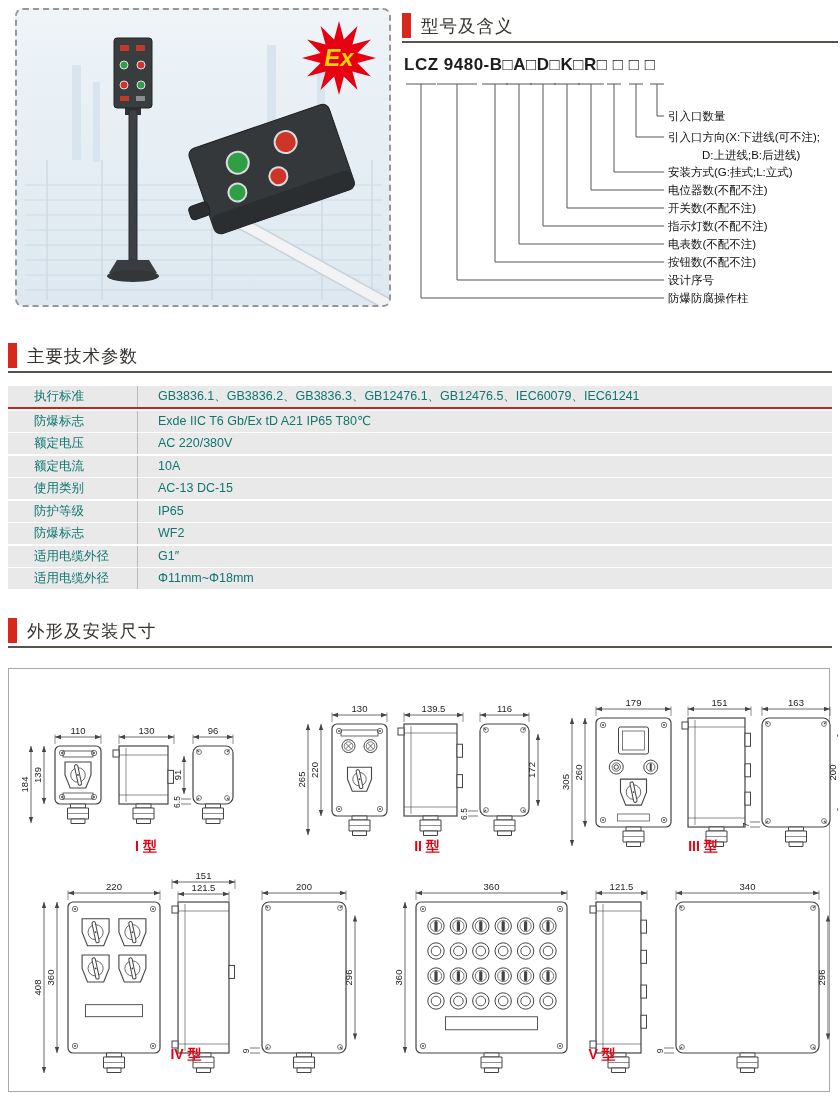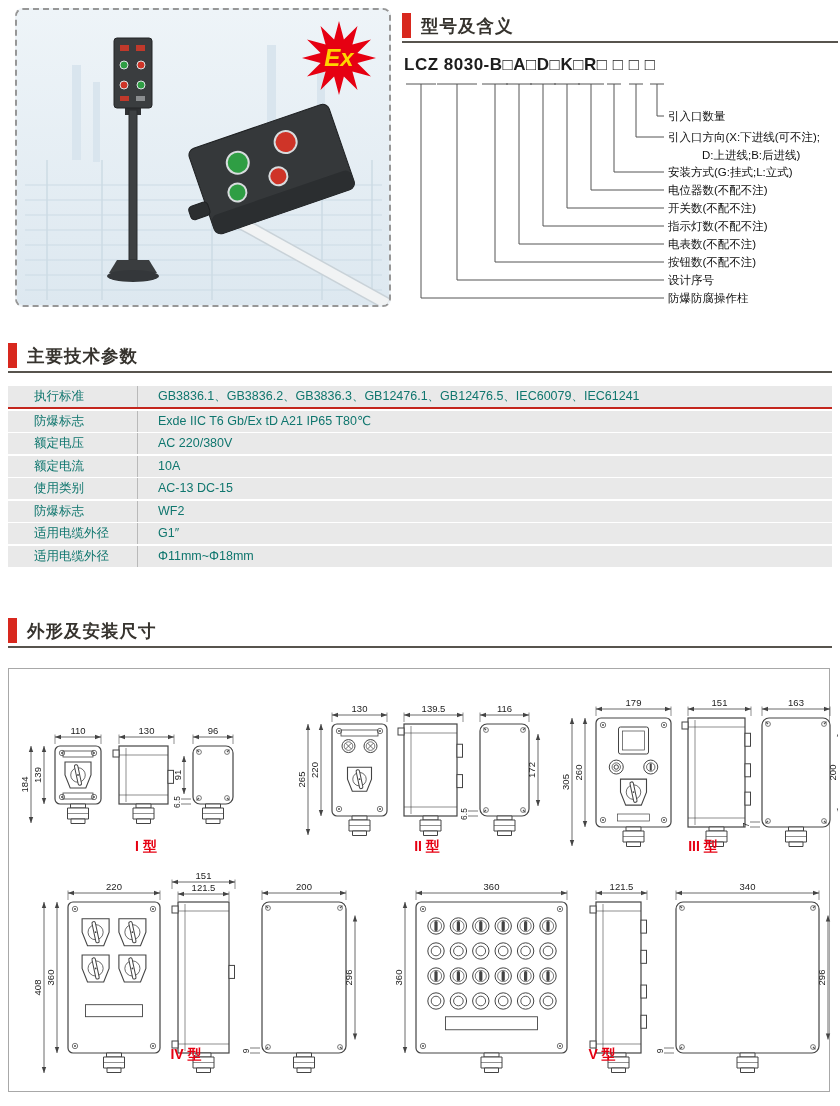--- a/index.html
+++ b/index.html
@@ -4,21 +4,21 @@
 <style>
   html,body{margin:0;padding:0;background:#fff}
   body{width:840px;height:1106px;position:relative;overflow:hidden;
        font-family:"Liberation Sans","DejaVu Sans",sans-serif;color:#222}
   
   .photo{position:absolute;left:15px;top:8px;width:372px;height:295px;
          border:2px dashed #979797;border-radius:8px;overflow:hidden;background:#eef3f7}
   
   .sec-head{position:absolute;height:32px;border-bottom:2px solid #57544e;box-sizing:border-box}
   .sec-bar{position:absolute;left:0;top:2px;width:9px;height:25px;background:#d8281e}
-  .sec-title{position:absolute;left:19px;top:3px;font-size:17.5px;font-weight:bold;
+  .sec-title{position:absolute;left:19px;top:3px;font-size:17.5px;font-weight:normal;
              color:#36332e;letter-spacing:1px;white-space:nowrap}
   #head-model{left:402px;top:11px;width:436px}
   #head-params{left:8px;top:341px;width:824px}
   #head-dims{left:8px;top:616px;width:824px}
   
   .model-code{position:absolute;left:404px;top:55px;font-size:17px;font-weight:bold;
               color:#1d1d1d;letter-spacing:.5px;white-space:nowrap}
   #model-leaders{position:absolute;left:400px;top:80px}
   
   .ptable{position:absolute;left:8px;top:386px;width:824px}
@@ -113,21 +113,21 @@
 </div>
 <div class="sec-head" id="head-params">
   <div class="sec-bar"></div>
   <div class="sec-title">主要技术参数</div>
 </div>
 <div class="sec-head" id="head-dims">
   <div class="sec-bar"></div>
   <div class="sec-title">外形及安装尺寸</div>
 </div>
 
-<div class="model-code">LCZ 8030-B□A□D□K□R□ □ □ □</div>
+<div class="model-code">LCZ 9480-B□A□D□K□R□ □ □ □</div>
 <svg id="model-leaders" width="442" height="230">
     <line x1="6" y1="4" x2="36" y2="4" stroke="#555" stroke-width="1"></line>
     <polyline points="21,4 21,218 264,218" fill="none" stroke="#555" stroke-width="1"></polyline>
     <line x1="37" y1="4" x2="77" y2="4" stroke="#555" stroke-width="1"></line>
     <polyline points="57,4 57,200 264,200" fill="none" stroke="#555" stroke-width="1"></polyline>
     <line x1="82" y1="4" x2="108" y2="4" stroke="#555" stroke-width="1"></line>
     <polyline points="95,4 95,182 264,182" fill="none" stroke="#555" stroke-width="1"></polyline>
     <line x1="106" y1="4" x2="132" y2="4" stroke="#555" stroke-width="1"></line>
     <polyline points="119,4 119,164 264,164" fill="none" stroke="#555" stroke-width="1"></polyline>
     <line x1="130" y1="4" x2="156" y2="4" stroke="#555" stroke-width="1"></line>
@@ -169,20 +169,24 @@
       <div class="plabel">额定电压</div>
       <div class="pvalue">AC 220/380V</div>
     </div>
     <div class="prow">
       <div class="plabel">额定电流</div>
       <div class="pvalue">10A</div>
     </div>
     <div class="prow">
       <div class="plabel">使用类别</div>
       <div class="pvalue">AC-13  DC-15</div>
+    </div>
+    <div class="prow">
+      <div class="plabel">防护等级</div>
+      <div class="pvalue">IP65</div>
     </div>
     <div class="prow">
       <div class="plabel">防爆标志</div>
       <div class="pvalue">WF2</div>
     </div>
     <div class="prow">
       <div class="plabel">适用电缆外径</div>
       <div class="pvalue">G1″</div>
     </div>
     <div class="prow">

